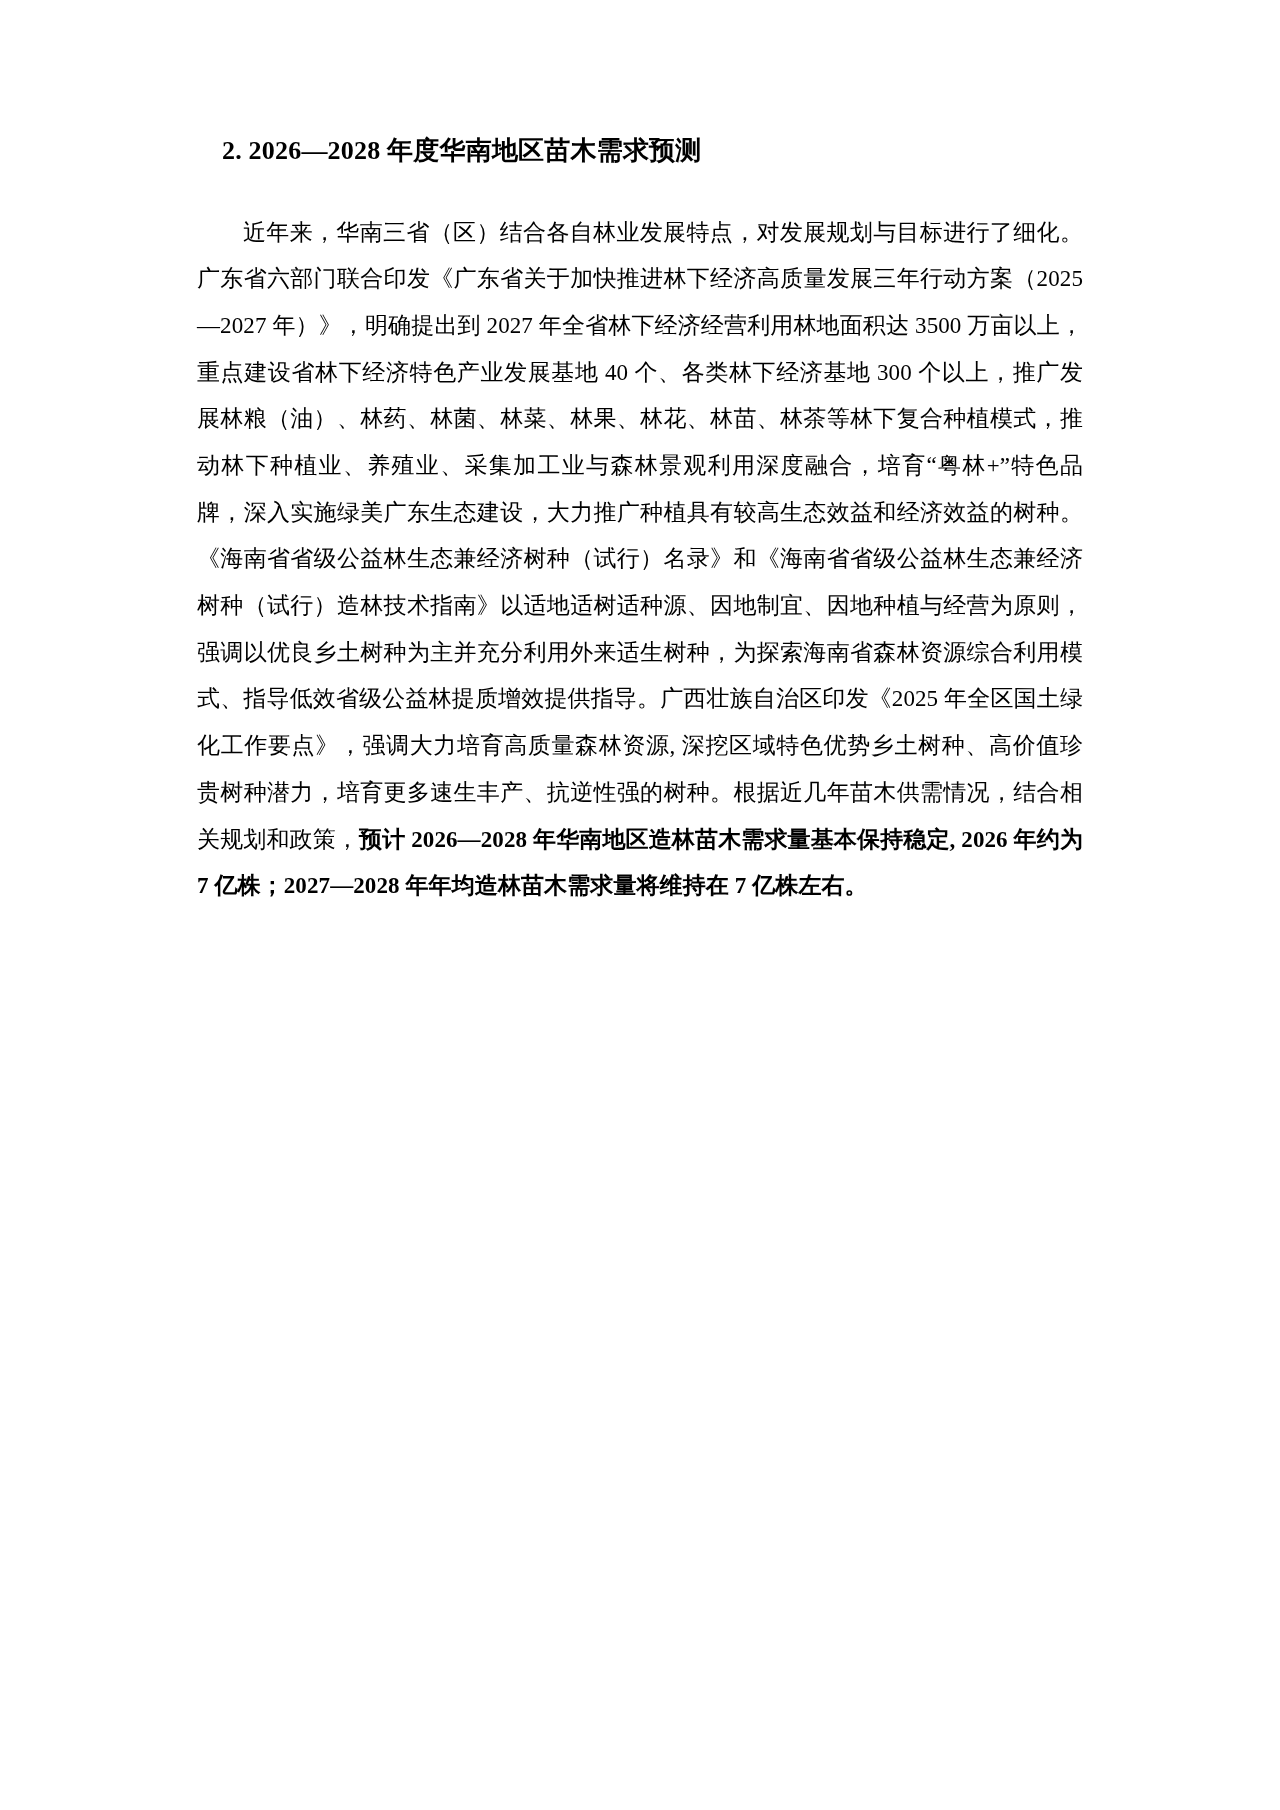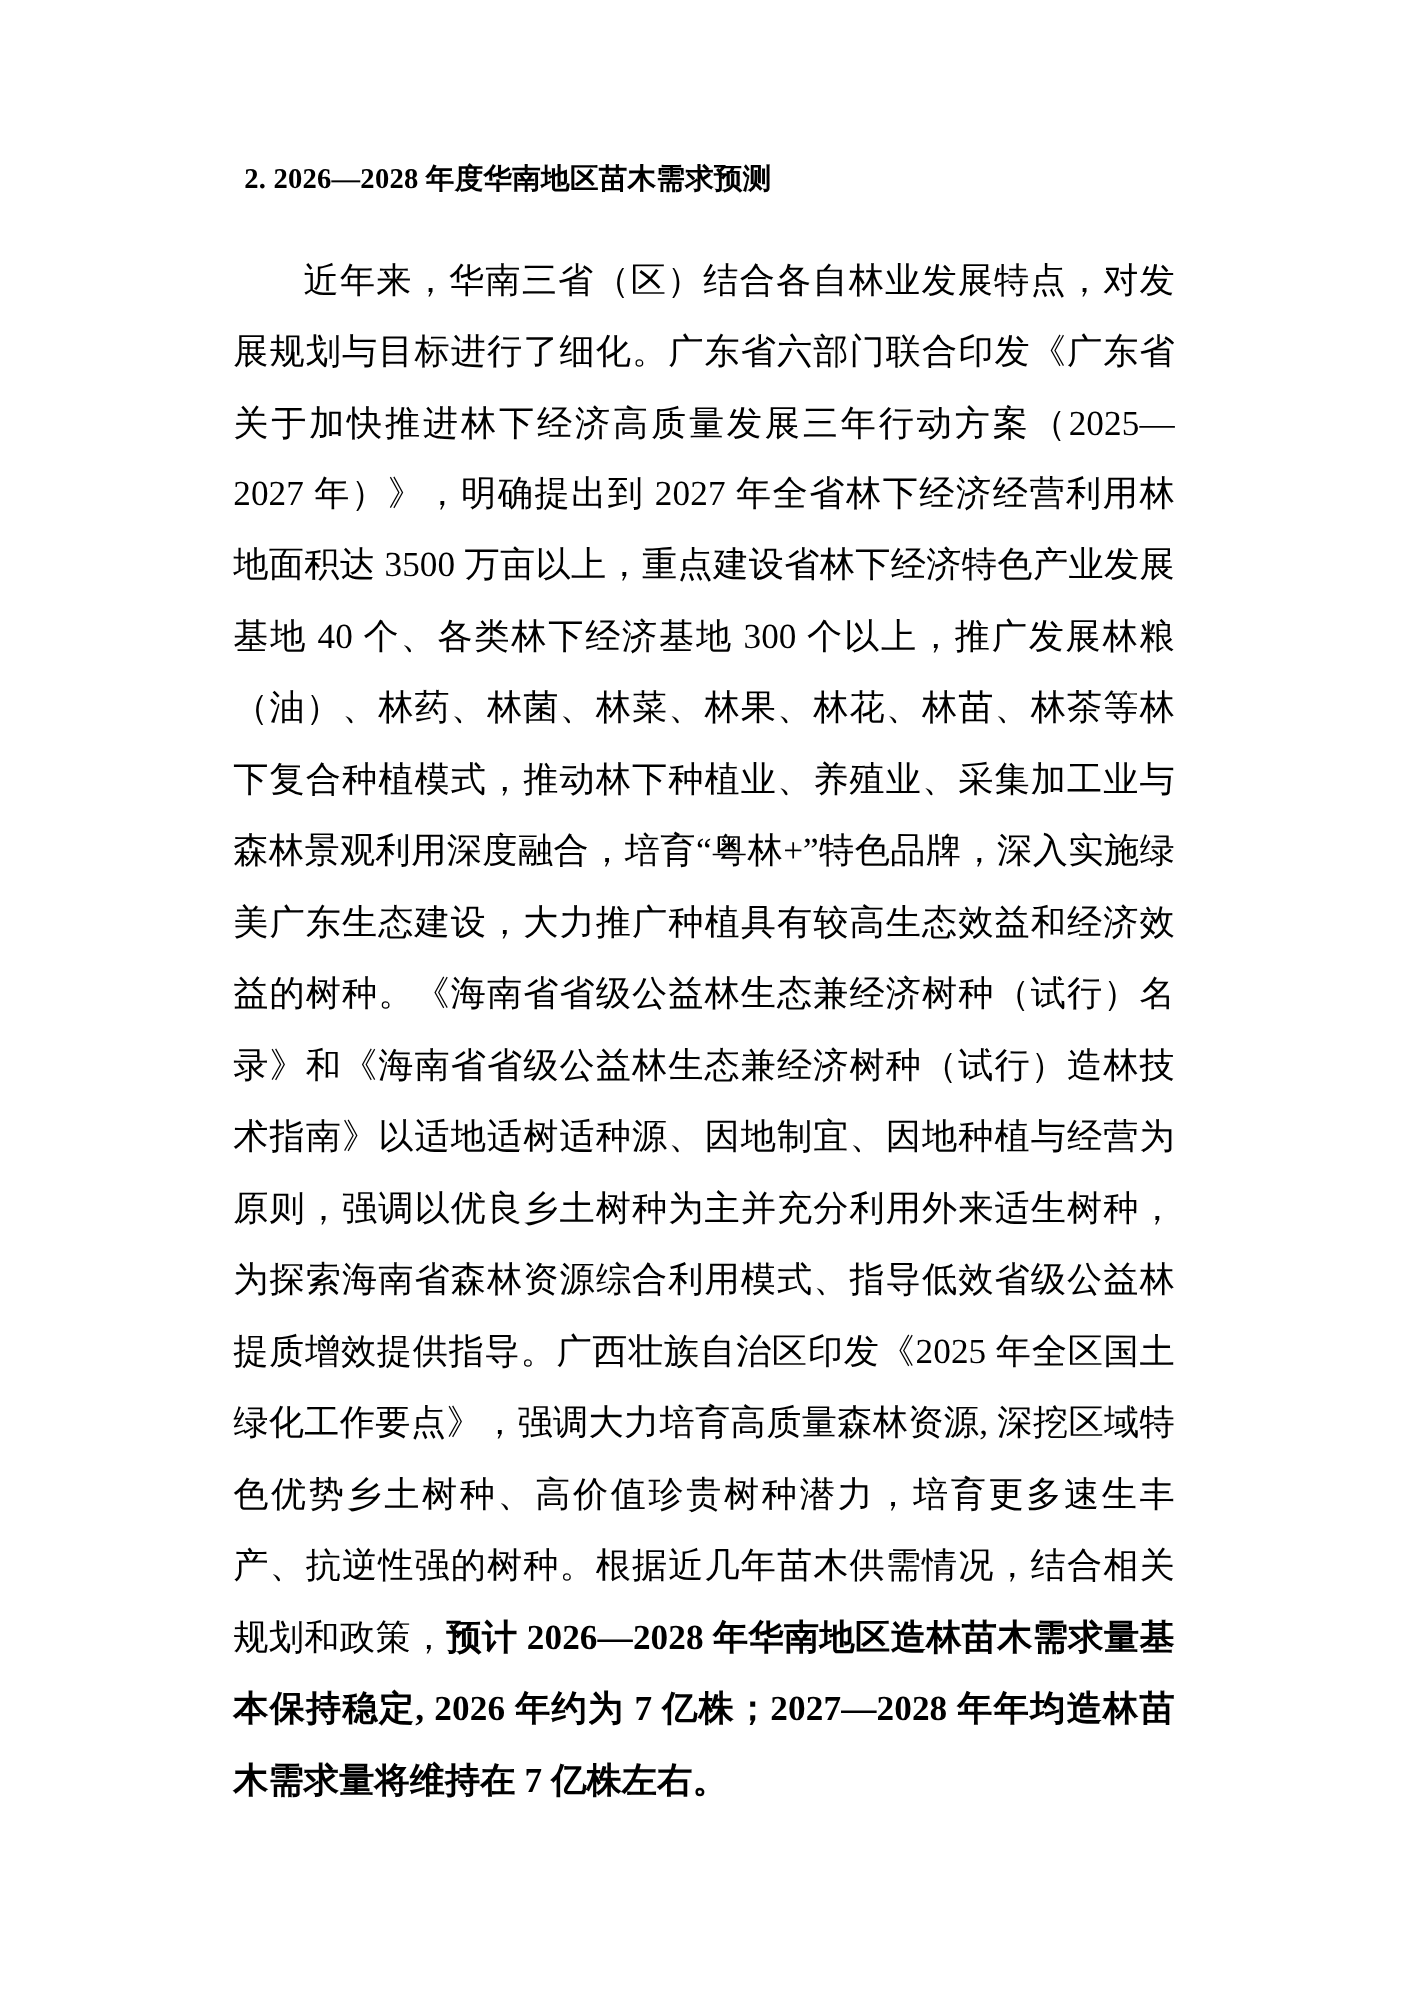--- a/index.html
+++ b/index.html
@@ -22,30 +22,30 @@
     position: absolute;
     left: 196px;
     top: 130px;
     width: 888px;
   }
   .heading {
     font-size: 26px;
     font-weight: bold;
     line-height: 1.6;
     letter-spacing: 0.2px;
-    margin: 12px 0 38px 0;
+    margin: 0 0 38px 0;
     padding-left: 26px;
   }
   .body-par {
-    font-size: 32px;
+    font-size: 23px;
     line-height: 2.03;
     text-align: justify;
     text-justify: inter-ideograph;
     text-indent: 2em;
-    margin: 16px;
+    margin: 1px;
     letter-spacing: 0.1px;
   }
   .body-par .em {
     font-weight: bold;
   }
   .page-number {
     position: absolute;
     left: 0;
     right: 0;
     top: 1636px;

